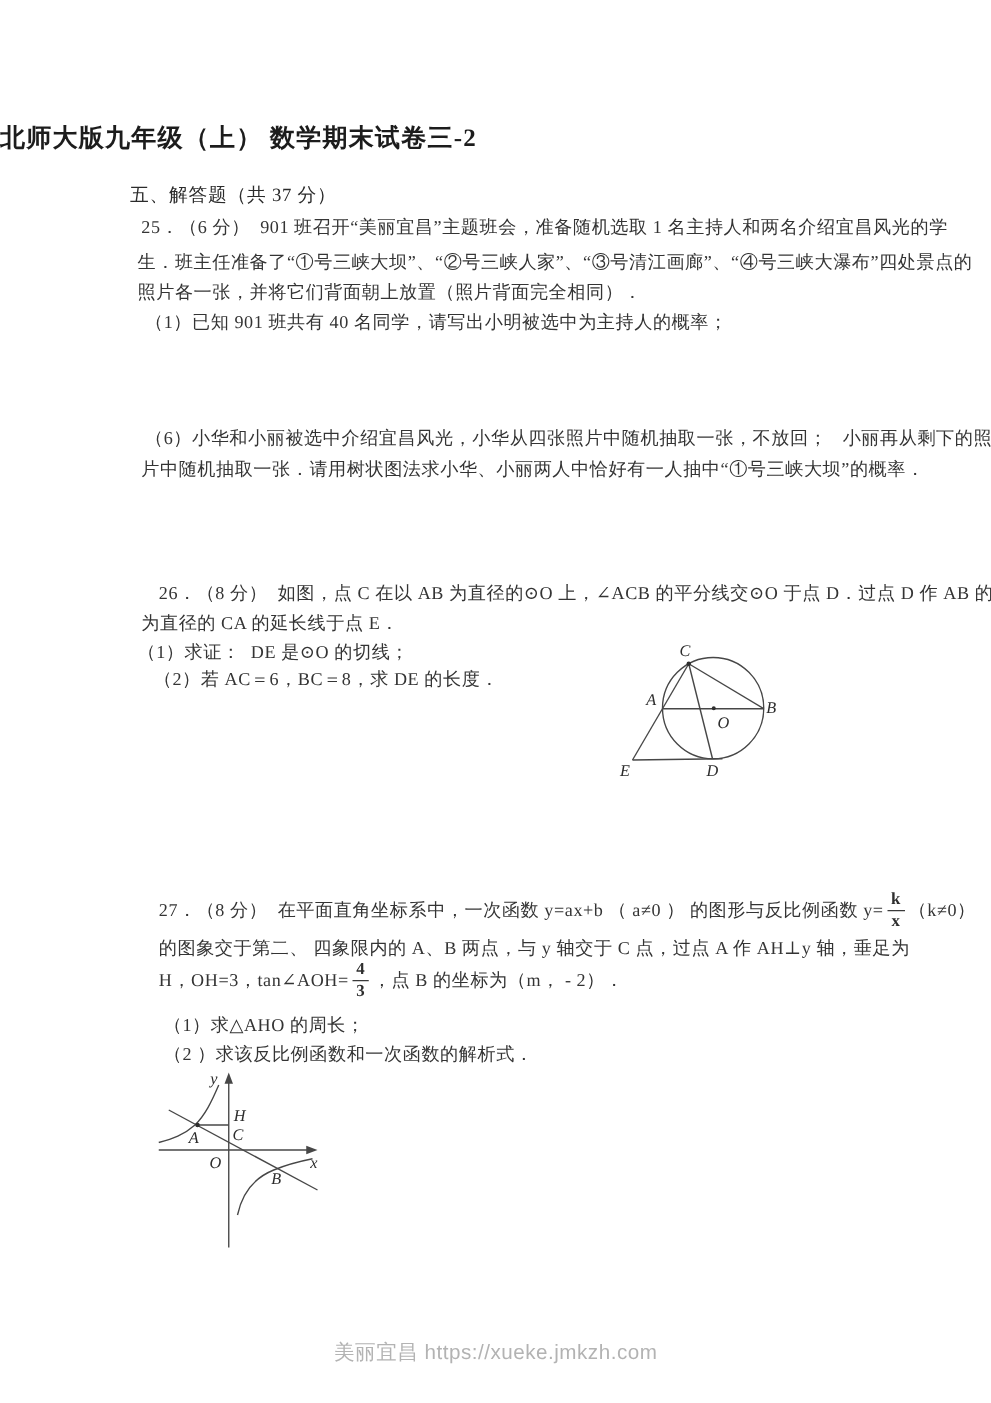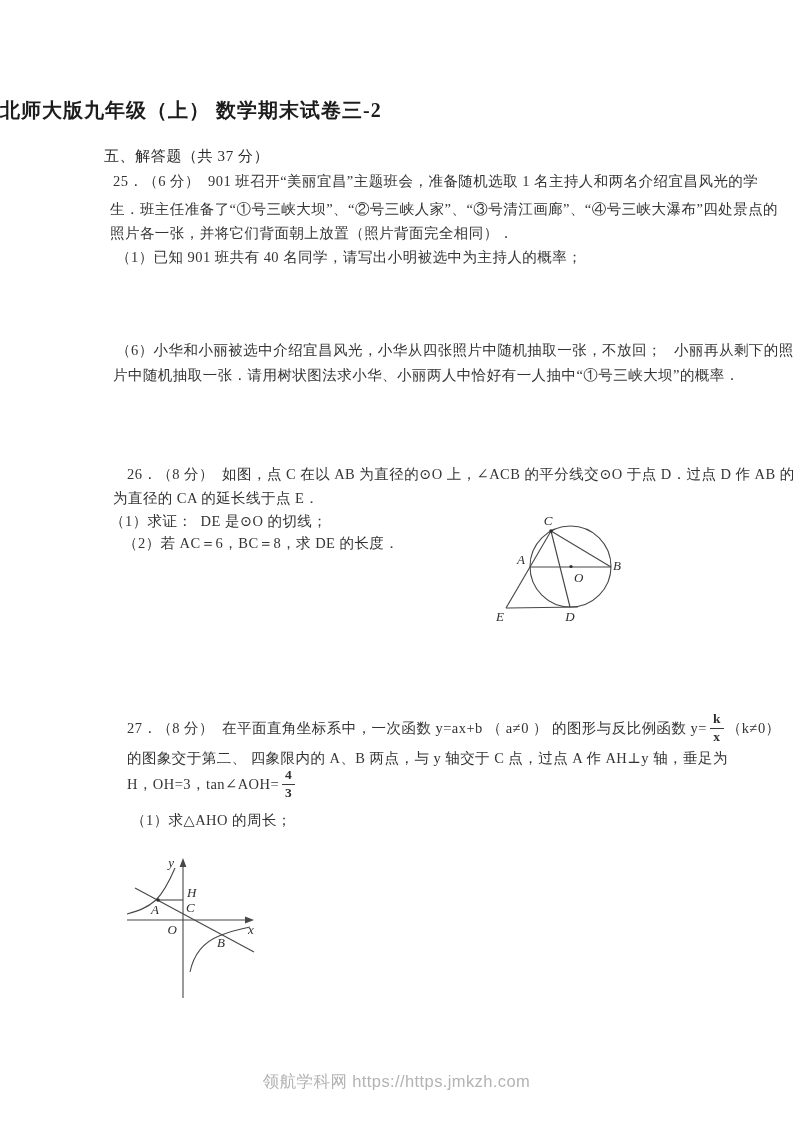--- a/index.html
+++ b/index.html
@@ -94,37 +94,39 @@
     </span>
     <span>（k≠0）</span>
   </div>
   <div class="line" style="left:127px; top:749px;text-align:center;">的图象交于第二、 四象限内的 A、B 两点，与 y 轴交于 C 点，过点 A 作 AH⊥y 轴，垂足为</div>
   <div class="line flexline" style="left:127px; top:769px; height:30px;">
     <span>H，OH=3，tan∠AOH=</span>
     <span class="frac">
       <span class="num">4</span>
       <span class="den">3</span>
     </span>
+    <span>，点 B 的坐标为（m， - 2）．</span>
   </div>
   <div class="line" style="left:131px; top:811px;">（1）求△AHO 的周长；</div>
+  <div class="line" style="left:131px; top:834px;">（2 ）求该反比例函数和一次函数的解析式．</div>
 
   <svg class="diagram" style="left:113px; top:856px;" width="152" height="150" viewBox="0 0 152 150">
     <line x1="70" y1="8" x2="70" y2="142"></line>
     <polygon class="arrow" points="70,2 66.6,11 73.4,11"></polygon>
     <line x1="14" y1="64" x2="136" y2="64"></line>
     <polygon class="arrow" points="141,64 132,60.6 132,67.4"></polygon>
     <line x1="22" y1="32" x2="141" y2="96"></line>
     <line x1="45" y1="44" x2="70" y2="44"></line>
     <path d="M 62,12 C 56,26 51,36 43,44 C 34,52 25,55 14,58"></path>
     <path d="M 77,116 C 81,97 91,86 106,80 C 118,75 127,73 137,71"></path>
     <circle class="dot" cx="45" cy="44" r="1.8"></circle>
     <text x="61" y="11" text-anchor="end">y</text>
     <text x="138" y="78" text-anchor="middle">x</text>
     <text x="64" y="78" text-anchor="end">O</text>
     <text x="42" y="58" text-anchor="middle">A</text>
     <text x="74" y="41" text-anchor="start">H</text>
     <text x="73" y="56" text-anchor="start">C</text>
     <text x="108" y="91" text-anchor="middle">B</text>
   </svg>
 
-  <div class="footer">领航学科网 https://https.jmkzh.com</div>
+  <div class="footer">美丽宜昌 https://xueke.jmkzh.com</div>
 
 </div>
 
 </body></html>

